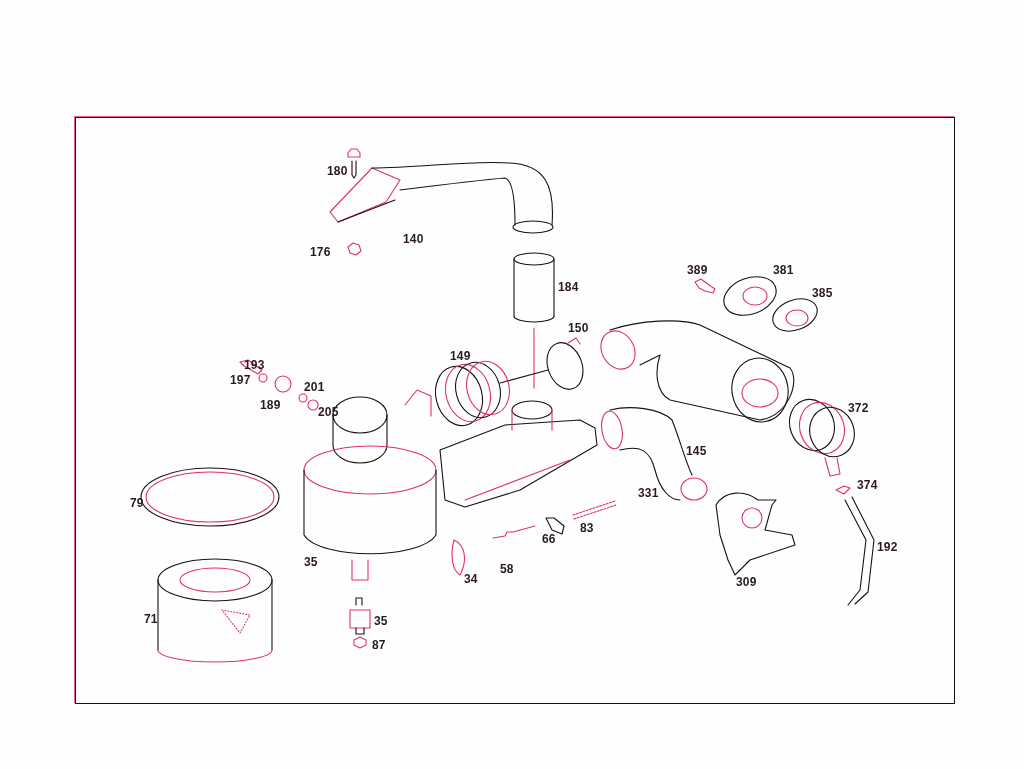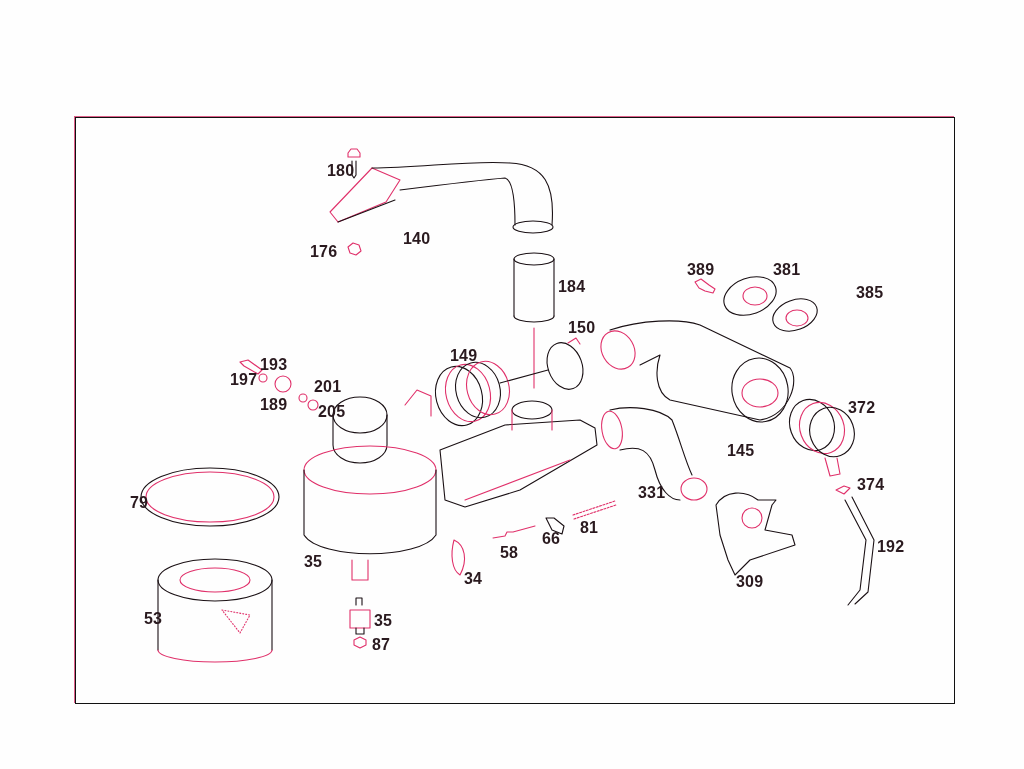--- a/index.html
+++ b/index.html
@@ -2,21 +2,21 @@
 <html><head>
 <meta charset="utf-8">
 <style>
   html, body { margin: 0; padding: 0; background: #fefefe; }
   body { width: 1024px; height: 769px; position: relative; overflow: hidden;
          font-family: "Liberation Sans", sans-serif; }
   .frame { position: absolute; left: 75px; top: 117px; width: 880px; height: 587px;
            border: 1.5px solid #111; box-shadow: -1px -1px 0 #e0608a; box-sizing: border-box; }
   svg.art { position: absolute; left: 0; top: 0; width: 1024px; height: 769px; }
   svg.art * { vector-effect: non-scaling-stroke; }
-  .lbl { position: absolute; font-size: 16px; font-weight: bold; color: #2a1a1f;
+  .lbl { position: absolute; font-size: 12px; font-weight: bold; color: #2a1a1f;
          letter-spacing: 0.2px; line-height: 12px; white-space: nowrap; cursor: pointer; }
 </style>
 </head>
 <body>
 
 <div class="frame"></div>
 
 <svg class="art" viewBox="0 0 1024 769" fill="none" stroke="#1a1014" stroke-width="1.1" stroke-linejoin="round" stroke-linecap="round">
 
   <g>
@@ -147,34 +147,34 @@
 
 <div id="labels">
   <div class="lbl" style="left:327px;top:165px">180</div>
   <div class="lbl" style="left:403px;top:233px">140</div>
   <div class="lbl" style="left:310px;top:246px">176</div>
   <div class="lbl" style="left:558px;top:281px">184</div>
   <div class="lbl" style="left:568px;top:322px">150</div>
   <div class="lbl" style="left:450px;top:350px">149</div>
   <div class="lbl" style="left:687px;top:264px">389</div>
   <div class="lbl" style="left:773px;top:264px">381</div>
-  <div class="lbl" style="left:856px;top:287px">385</div>
-  <div class="lbl" style="left:260px;top:359px">193</div>
+  <div class="lbl" style="left:812px;top:287px">385</div>
+  <div class="lbl" style="left:244px;top:359px">193</div>
   <div class="lbl" style="left:230px;top:374px">197</div>
-  <div class="lbl" style="left:314px;top:381px">201</div>
+  <div class="lbl" style="left:304px;top:381px">201</div>
   <div class="lbl" style="left:318px;top:406px">205</div>
   <div class="lbl" style="left:260px;top:399px">189</div>
   <div class="lbl" style="left:848px;top:402px">372</div>
-  <div class="lbl" style="left:727px;top:445px">145</div>
+  <div class="lbl" style="left:686px;top:445px">145</div>
   <div class="lbl" style="left:857px;top:479px">374</div>
   <div class="lbl" style="left:638px;top:487px">331</div>
   <div class="lbl" style="left:130px;top:497px">79</div>
-  <div class="lbl" style="left:580px;top:522px">81</div>
+  <div class="lbl" style="left:580px;top:522px">83</div>
   <div class="lbl" style="left:542px;top:533px">66</div>
   <div class="lbl" style="left:877px;top:541px">192</div>
-  <div class="lbl" style="left:500px;top:547px">58</div>
+  <div class="lbl" style="left:500px;top:563px">58</div>
   <div class="lbl" style="left:304px;top:556px">35</div>
   <div class="lbl" style="left:464px;top:573px">34</div>
   <div class="lbl" style="left:736px;top:576px">309</div>
-  <div class="lbl" style="left:144px;top:613px">53</div>
+  <div class="lbl" style="left:144px;top:613px">71</div>
   <div class="lbl" style="left:374px;top:615px">35</div>
   <div class="lbl" style="left:372px;top:639px">87</div>
 </div>
 
 </body></html>

